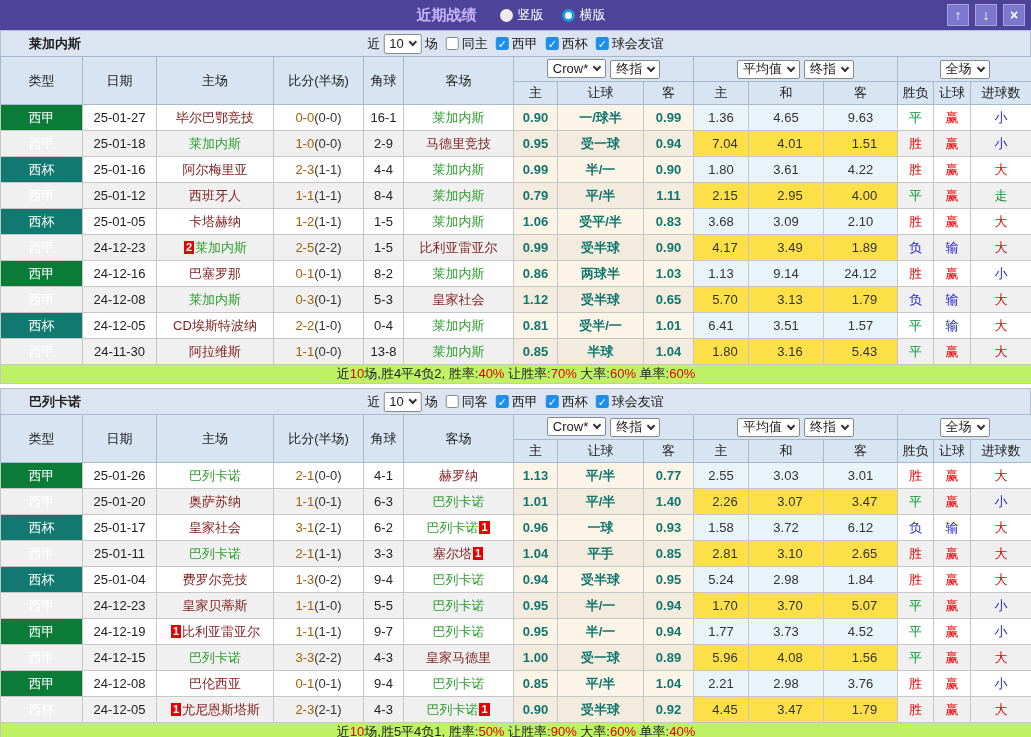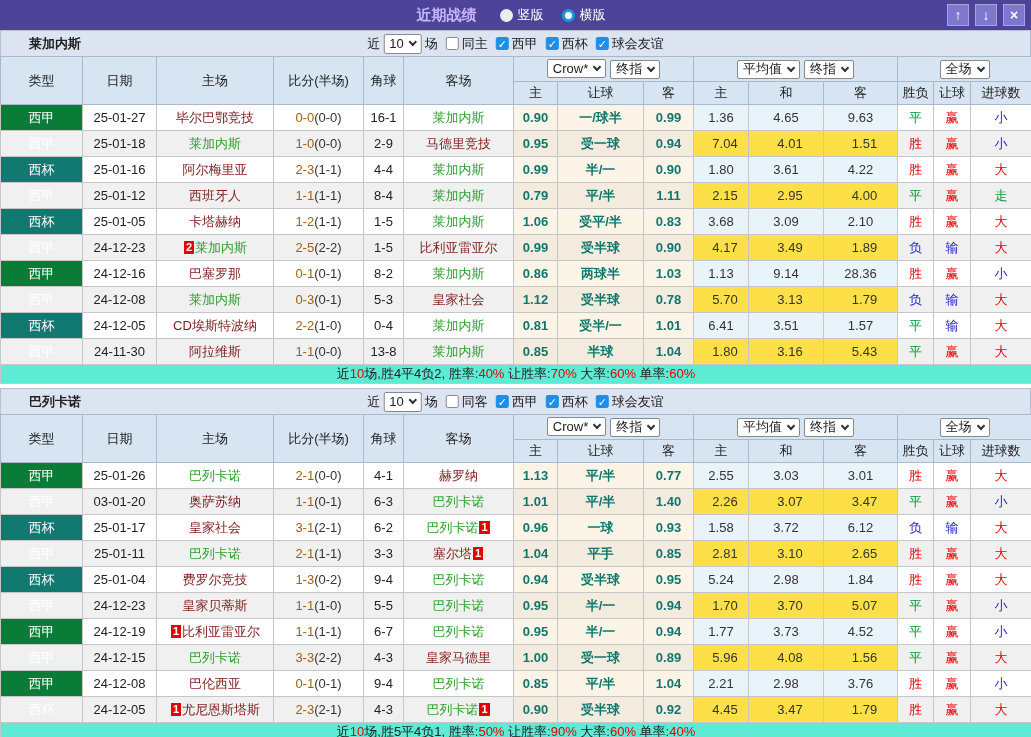--- a/index.html
+++ b/index.html
@@ -72,21 +72,21 @@
   .half { color: #333; }
   .team-n { color: #7f1d1d; }
   .team-n.self { color: #2f9e2f; }
   .rc {
     display: inline-block; background: #e60000; color: #fff; font-size: 11px;
     line-height: 13px; padding: 0 2px; font-weight: bold; vertical-align: 1px; margin: 0 1px;
   }
   .res-red { color: #e60000; }
   .res-green { color: #009933; }
   .res-blue { color: #2525cd; }
-  td.summary { height: 19px; background: #5eead4; font-size: 13px; }
+  td.summary { height: 19px; background: #bef264; font-size: 13px; }
   td.summary .num { color: #e60000; }
 </style>
 </head>
 <body>
 
 <div class="topbar">
   <span class="topbar-title">近期战绩</span>
   <span class="radio-item">
     <span class="radio filled"></span>
     <span>竖版</span>
@@ -294,35 +294,35 @@
             <td>24-12-16</td>
             <td><span class="team-n">巴塞罗那</span></td>
             <td><span class="score-main">0-1</span><span class="half">(0-1)</span></td>
             <td>8-2</td>
             <td><span class="team-n self">莱加内斯</span></td>
             <td class="odd-c">0.86</td>
             <td class="odd-c">两球半</td>
             <td class="odd-c">1.03</td>
             <td class="avg-c">1.13</td>
             <td class="avg-c">9.14</td>
-            <td class="avg-c">28.36</td>
+            <td class="avg-c">24.12</td>
             <td class="res-red">胜</td>
             <td class="res-red">赢</td>
             <td class="res-blue">小</td>
           </tr>
           <tr class="even">
             <td class="lg-green">西甲</td>
             <td>24-12-08</td>
             <td><span class="team-n self">莱加内斯</span></td>
             <td><span class="score-main">0-3</span><span class="half">(0-1)</span></td>
             <td>5-3</td>
             <td><span class="team-n">皇家社会</span></td>
             <td class="odd-c">1.12</td>
             <td class="odd-c">受半球</td>
-            <td class="odd-c">0.78</td>
+            <td class="odd-c">0.65</td>
             <td class="avg-c">5.70</td>
             <td class="avg-c">3.13</td>
             <td class="avg-c">1.79</td>
             <td class="res-blue">负</td>
             <td class="res-blue">输</td>
             <td class="res-red">大</td>
           </tr>
           <tr>
             <td class="lg-teal">西杯</td>
             <td>24-12-05</td>
@@ -453,21 +453,21 @@
             <td class="odd-c">0.77</td>
             <td class="avg-c">2.55</td>
             <td class="avg-c">3.03</td>
             <td class="avg-c">3.01</td>
             <td class="res-red">胜</td>
             <td class="res-red">赢</td>
             <td class="res-red">大</td>
           </tr>
           <tr class="even">
             <td class="lg-green">西甲</td>
-            <td>03-01-20</td>
+            <td>25-01-20</td>
             <td><span class="team-n">奥萨苏纳</span></td>
             <td><span class="score-main">1-1</span><span class="half">(0-1)</span></td>
             <td>6-3</td>
             <td><span class="team-n self">巴列卡诺</span></td>
             <td class="odd-c">1.01</td>
             <td class="odd-c">平/半</td>
             <td class="odd-c">1.40</td>
             <td class="avg-c">2.26</td>
             <td class="avg-c">3.07</td>
             <td class="avg-c">3.47</td>
@@ -541,21 +541,21 @@
             <td class="avg-c">5.07</td>
             <td class="res-green">平</td>
             <td class="res-red">赢</td>
             <td class="res-blue">小</td>
           </tr>
           <tr>
             <td class="lg-green">西甲</td>
             <td>24-12-19</td>
             <td><span class="rc">1</span><span class="team-n">比利亚雷亚尔</span></td>
             <td><span class="score-main">1-1</span><span class="half">(1-1)</span></td>
-            <td>6-7</td>
+            <td>9-7</td>
             <td><span class="team-n self">巴列卡诺</span></td>
             <td class="odd-c">0.95</td>
             <td class="odd-c">半/一</td>
             <td class="odd-c">0.94</td>
             <td class="avg-c">1.77</td>
             <td class="avg-c">3.73</td>
             <td class="avg-c">4.52</td>
             <td class="res-green">平</td>
             <td class="res-red">赢</td>
             <td class="res-blue">小</td>

